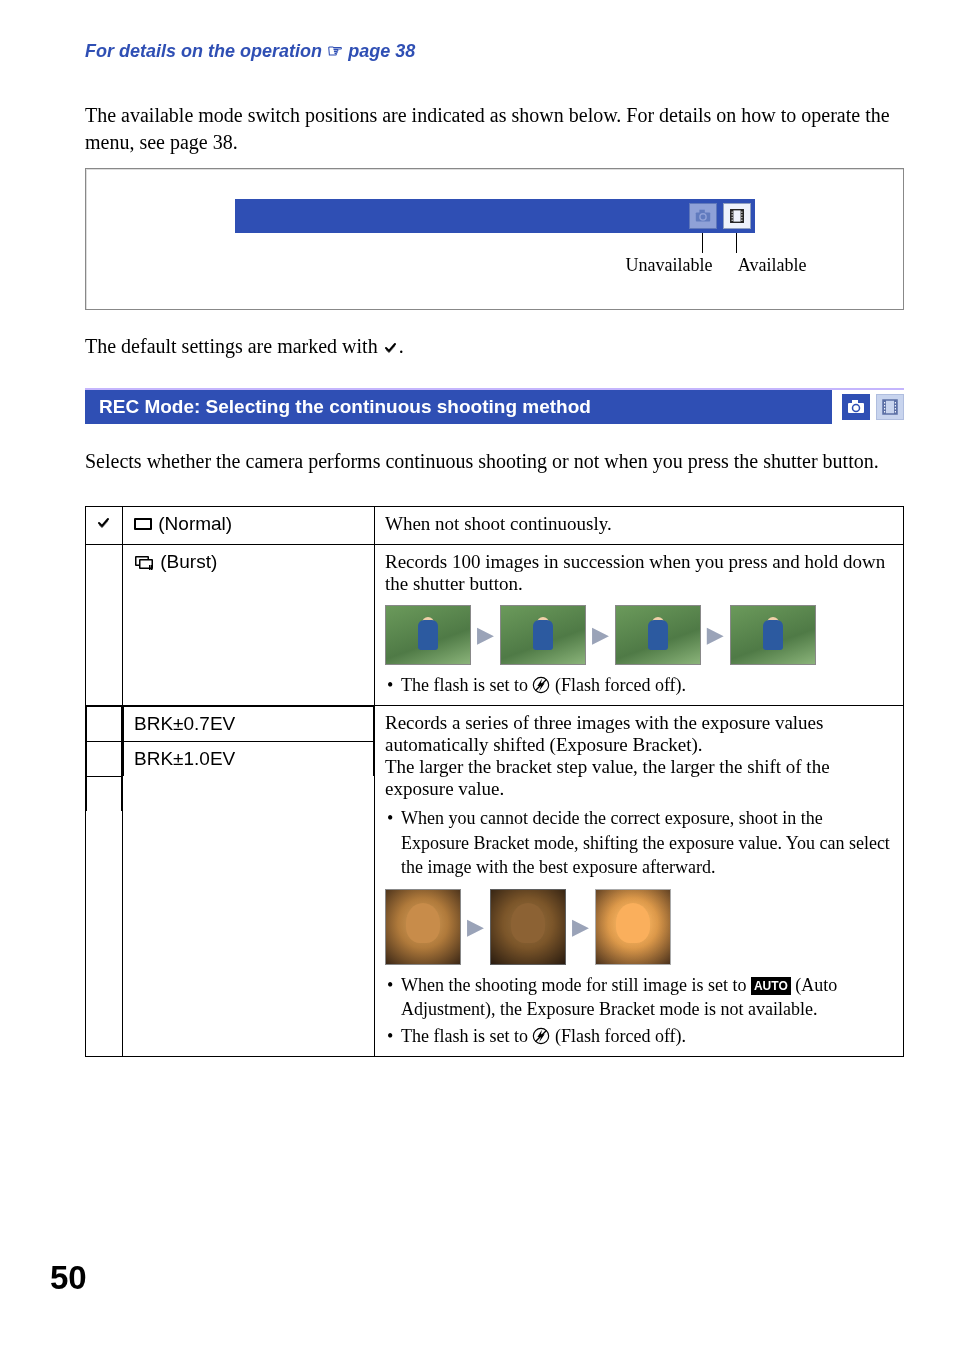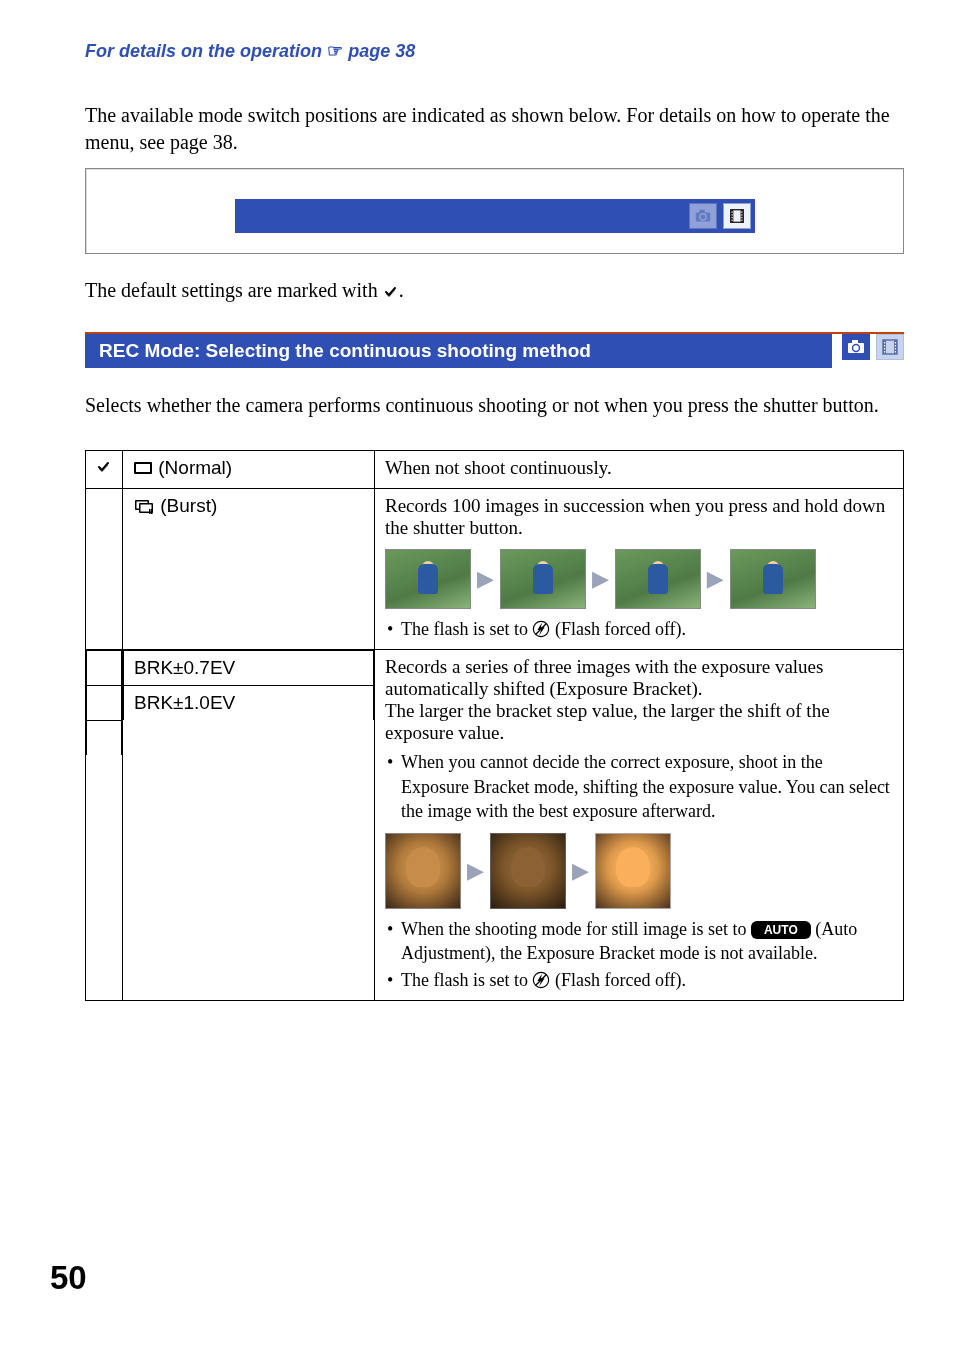--- a/index.html
+++ b/index.html
@@ -96,23 +96,23 @@
   }
   .default-line {
     font-size: 20px;
     margin-bottom: 30px;
   }
   .check-icon-svg {
     display: inline-block;
     vertical-align: -2px;
   }
   .section-bar-wrap {
-    border-top: 2px solid #c2410c;
-    display: flex;
-    align-items: flex-start;
+    border-top: 2px solid #c4b5fd;
+    display: flex;
+    align-items: center;
     margin-bottom: 24px;
   }
   .section-bar {
     background: #2f4fb4;
     color: #fff;
     font-family: Arial, Helvetica, sans-serif;
     font-weight: bold;
     font-size: 19px;
     padding: 6px 14px;
     flex: 1;
@@ -231,22 +231,22 @@
     font-weight: bold;
     font-size: 33px;
   }
   .auto-pill {
     display:inline-block;
     background:#000;
     color:#fff;
     font-family: Arial, sans-serif;
     font-weight:bold;
     font-size:12px;
-    padding:1px 13px;
-    border-radius:6px;
+    padding:1px 3px;
+    border-radius:0;
     vertical-align:1px;
   }
   .inner-brk-table {
     border-collapse: collapse;
     width: 100%;
   }
   .inner-brk-table td{
     border: none;
     border-bottom: 1px solid #000;
     padding: 6px 10px;
@@ -333,20 +333,26 @@
       <div class="mode-icon-box mode-icon-unavail">
         <svg class="cam-svg" viewBox="0 0 20 20">
             <use href="#camera-grey"></use>
           </svg>
       </div>
       <div class="mode-icon-box mode-icon-avail">
         <svg class="film-svg" viewBox="0 0 20 20">
             <use href="#filmstrip-dark"></use>
           </svg>
       </div>
+    </div>
+    <div class="leader-row">
+      <div class="leader-line" style="right:52px"></div>
+      <div class="leader-line" style="right:18px"></div>
+      <div class="leader-label" style="right:42px; transform:translateX(0%)">Unavailable</div>
+      <div class="leader-label" style="right:-52px">Available</div>
     </div>
   </div>
 </div>
 
 <p class="default-line">
   <span>The default settings are marked with </span><svg class="check-icon-svg" width="16" height="14" viewBox="0 0 14 14">
       <use href="#checkmark"></use>
     </svg><span>.</span>
 </p>
 

